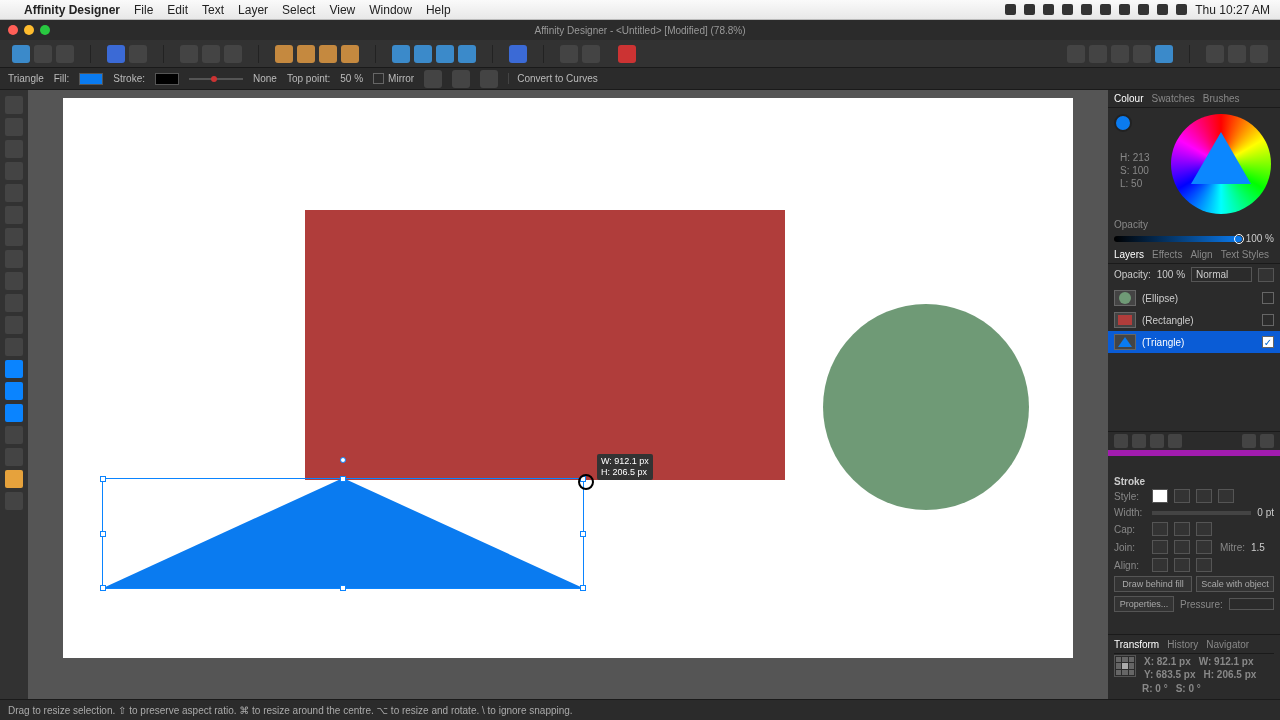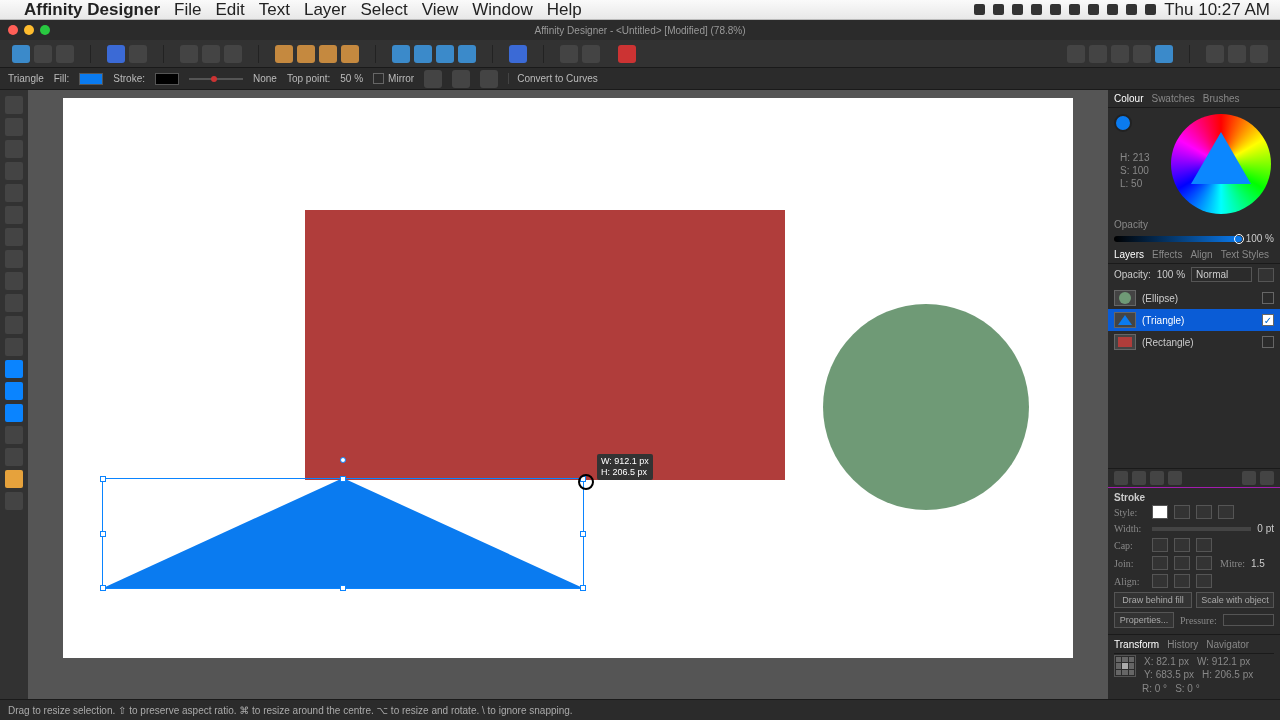--- a/index.html
+++ b/index.html
@@ -1,17 +1,17 @@
 <!DOCTYPE html>
 <html><head>
 <meta charset="utf-8">
 <style>
 * { margin: 0; padding: 0; box-sizing: border-box; font-family: -apple-system, Helvetica, Arial, sans-serif; }
 body { background: #1e1e1e; color: #ccc; font-size: 10px; width: 1280px; height: 720px; overflow: hidden; position: relative; }
-.macbar { height: 20px; background: linear-gradient(#fafafa,#e8e8e8); display: flex; align-items: center; padding: 0 10px; color: #222; font-size: 17px; gap: 14px; border-bottom: 1px solid #bbb; }
+.macbar { height: 20px; background: linear-gradient(#fafafa,#e8e8e8); display: flex; align-items: center; padding: 0 10px; color: #222; font-size: 12px; gap: 14px; border-bottom: 1px solid #bbb; }
 .macbar .right { margin-left: auto; display: flex; gap: 8px; align-items: center; }
 .macicon { width: 11px; height: 11px; background: #333; border-radius: 2px; }
 .title-row { height: 20px; background: #2b2b2b; display: flex; align-items: center; font-size: 10px; color:#999; position: relative; }
 .traffic { display: flex; gap: 6px; padding-left: 8px; }
 .traffic span { width: 10px; height: 10px; border-radius: 50%; }
 .title-row .wt { position:absolute; left:50%; transform:translateX(-50%); }
 .toolbar { height: 28px; background: #323232; display: flex; align-items: center; padding: 0 6px; gap: 6px; border-bottom: 1px solid #1a1a1a; }
 .tbtn { width: 18px; height: 18px; background: #444; border-radius: 3px; }
 .tgroup { display: flex; gap: 4px; padding: 0 6px; }
 .sep { width: 1px; height: 18px; background: #222; margin: 0 4px; }
@@ -41,27 +41,27 @@
 .colortri { position:absolute; left:20px; top:18px; width:0;height:0;border-left:30px solid transparent;border-right:30px solid transparent;border-bottom:52px solid #0a7bf0; filter:brightness(1.1);}
 .hslrow { padding:0 6px; color:#888; line-height:1.3;}
 .opslider { display:flex;align-items:center;gap:4px;padding:2px 6px;}
 .opslider .track{flex:1;height:6px;background:linear-gradient(90deg,#000,#0a7bf0);border-radius:3px;position:relative;}
 .opslider .track::after{content:"";width:8px;height:8px;border:1px solid #fff;border-radius:50%;position:absolute;right:-2px;top:-2px;}
 .layers { padding:2px 0;text-align:center;}
 .layerrow { display:flex;align-items:center;gap:6px;padding:3px 6px;}
 .layerrow.sel { background:#0a5cd6; color:#fff;}
 .lthumb { width:22px;height:16px;background:#444;border:1px solid #666;display:flex;align-items:center;justify-content:center;}
 .check { width:12px;height:12px;border:1px solid #666;margin-left:auto;display:flex;align-items:center;justify-content:center;}
-.strokepanel { padding:4px 6px; border-top:1px solid #a21caf;}
+.strokepanel { padding:20px 6px; border-top:6px solid #a21caf;}
 .strow { display:flex;align-items:center;gap:6px;padding:2px 0;}
-.strow .lbl{width:32px;color:#888;font-family:Liberation Serif, serif;}
+.strow .lbl{width:32px;color:#888;}
 .smbtn{width:16px;height:14px;border:1px solid #555;background:#333;}
 .tfpanel { padding:4px 6px; border-top:1px solid #1a1a1a;}
 .tfrow { display:flex; gap:8px; padding:1px 0;}
-.tfrow span{color:#888;}
+.tfrow span{color:#888;font-weight:bold;}
 .statusbar { height:21px;background:#2b2b2b;color:#aaa;font-size:10px;display:flex;align-items:center;padding:0 8px;border-top:1px solid #1a1a1a;}
 .flex1{flex:1;}
 .chk{width:11px;height:11px;border:1px solid #666;display:inline-block;vertical-align:middle;margin-right:4px;}
 .longbtn{flex:1;height:16px;border:1px solid #555;background:#333;display:flex;align-items:center;justify-content:center;font-size:9px;color:#aaa;}
 .minirow{display:flex;gap:4px;padding:2px 6px;}
 .miniicon{width:14px;height:14px;background:#444;border-radius:2px;}
 </style>
 </head>
 <body>
 
@@ -265,33 +265,33 @@
       <div class="smbtn"></div>
     </div>
     <div class="layers">
       <div class="layerrow">
         <div class="lthumb">
             <div style="width:12px;height:12px;background:#6f9a76;border-radius:50%"></div>
           </div>
         <span>(Ellipse)</span>
         <div class="check"></div>
       </div>
+      <div class="layerrow">
+        <div class="lthumb">
+            <div style="width:14px;height:10px;background:#b03d3b"></div>
+          </div>
+        <span>(Rectangle)</span>
+        <div class="check"></div>
+      </div>
       <div class="layerrow sel">
         <div class="lthumb">
             <div style="width:0;height:0;border-left:7px solid transparent;border-right:7px solid transparent;border-bottom:10px solid #0a7bf0"></div>
           </div>
         <span>(Triangle)</span>
         <div class="check" style="background:#fff;color:#06c">✓</div>
-      </div>
-      <div class="layerrow">
-        <div class="lthumb">
-            <div style="width:14px;height:10px;background:#b03d3b"></div>
-          </div>
-        <span>(Rectangle)</span>
-        <div class="check"></div>
       </div>
     </div>
     <div class="flex1"></div>
 
     <div class="minirow" style="border-top:1px solid #1a1a1a">
       <div class="miniicon"></div>
       <div class="miniicon"></div>
       <div class="miniicon"></div>
       <div class="miniicon"></div>
       <div class="flex1"></div>

